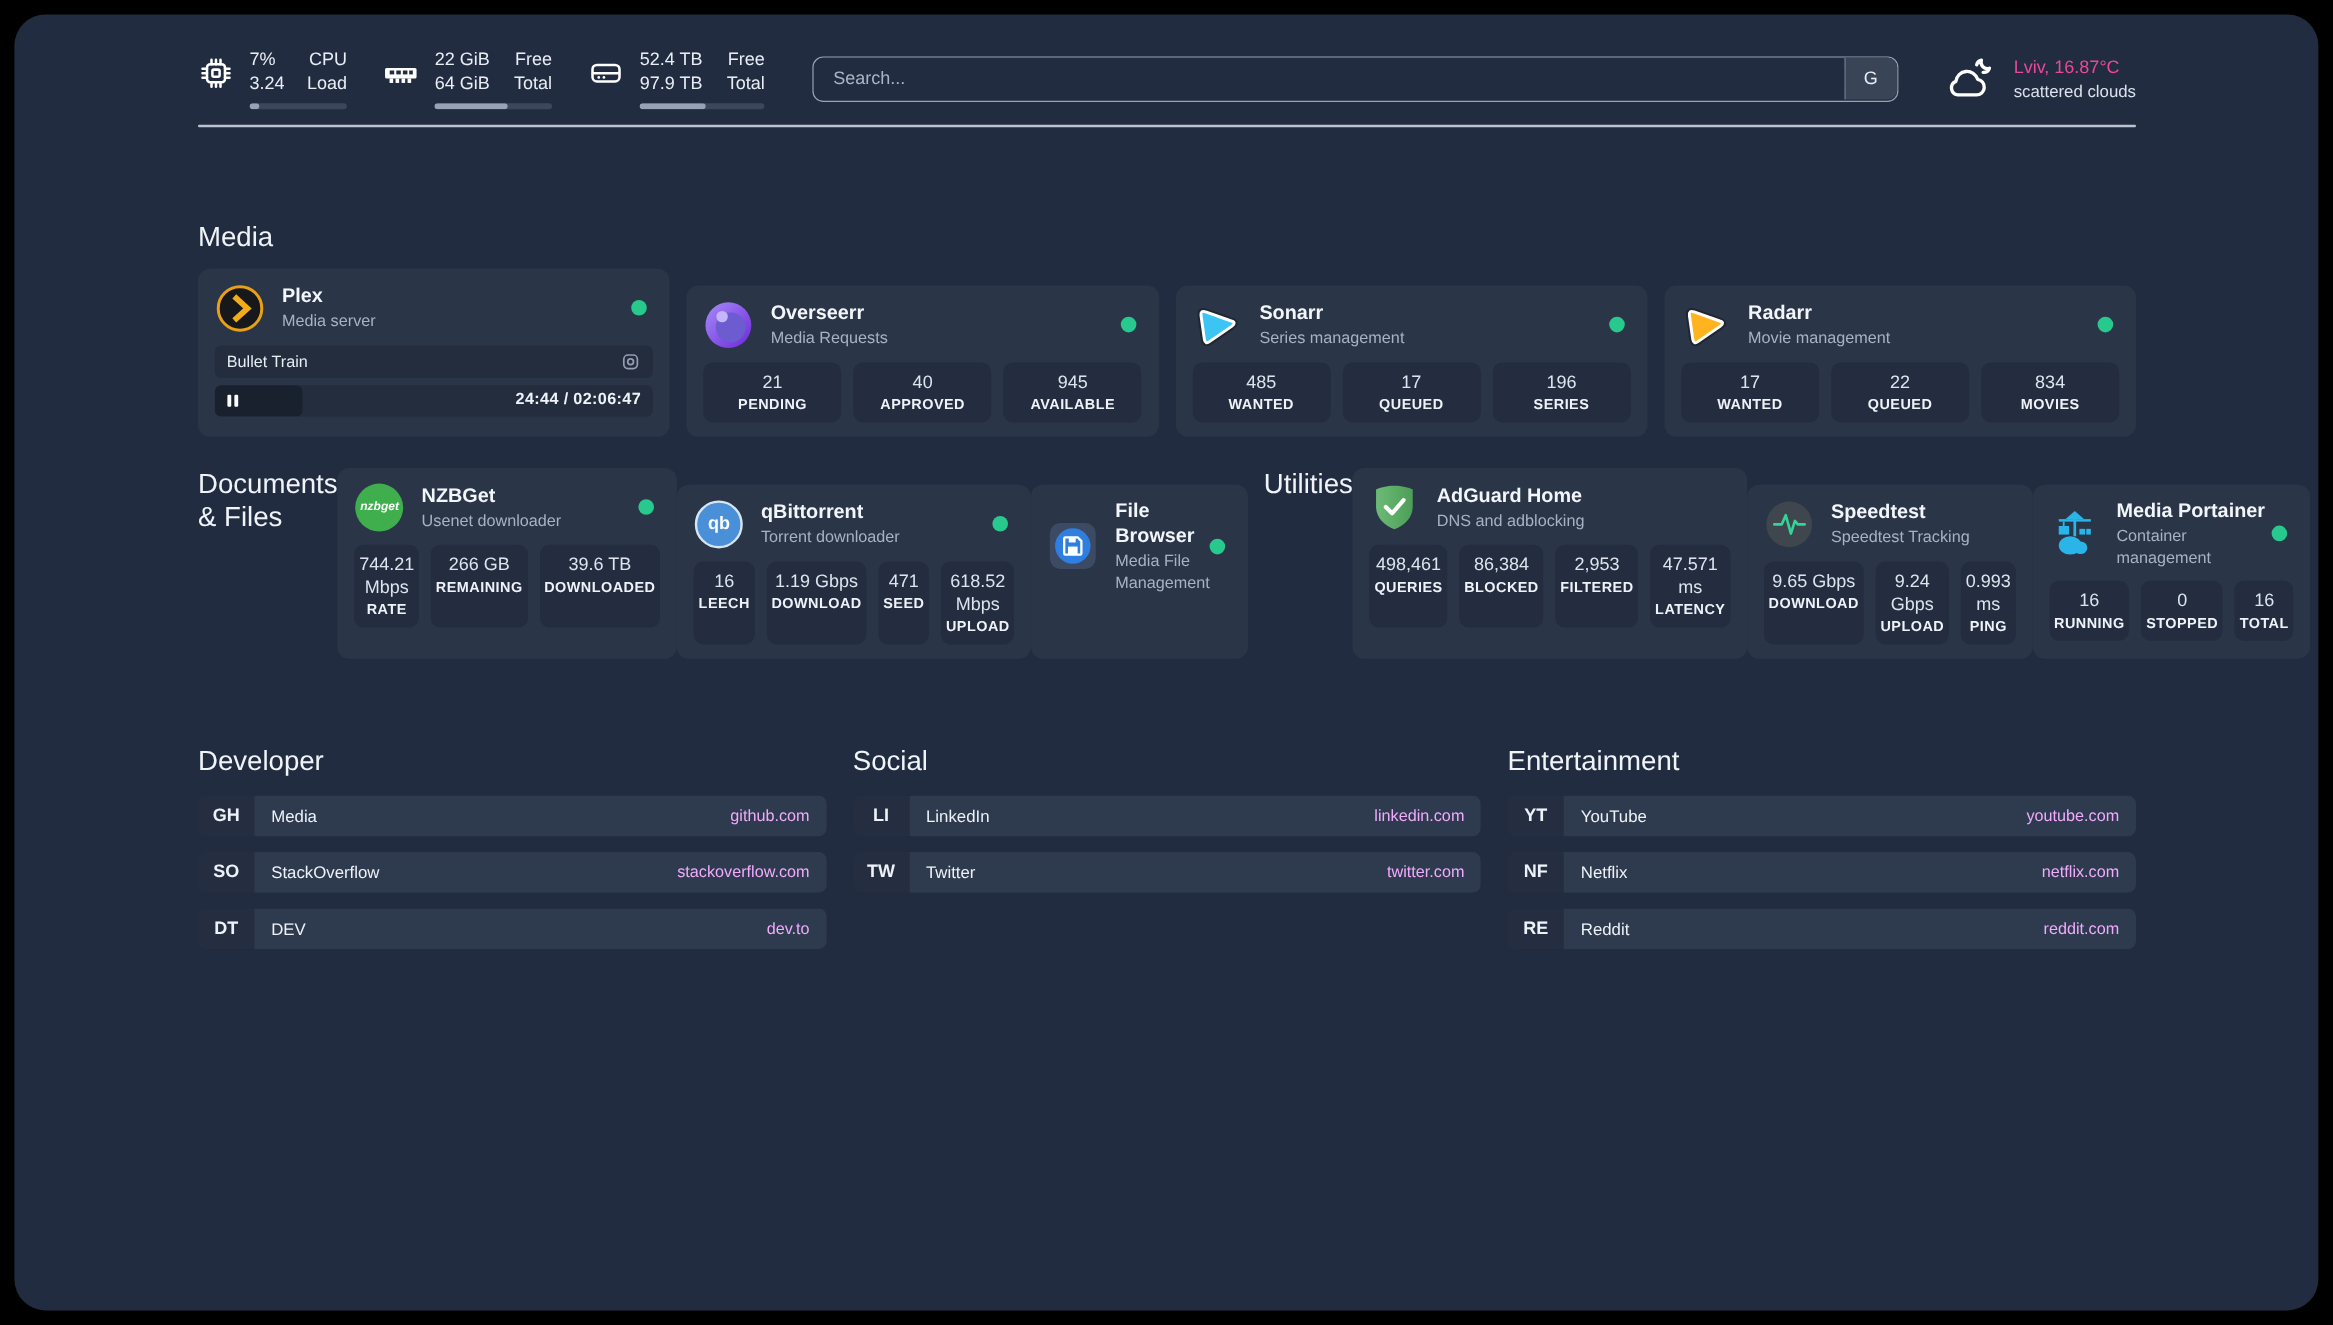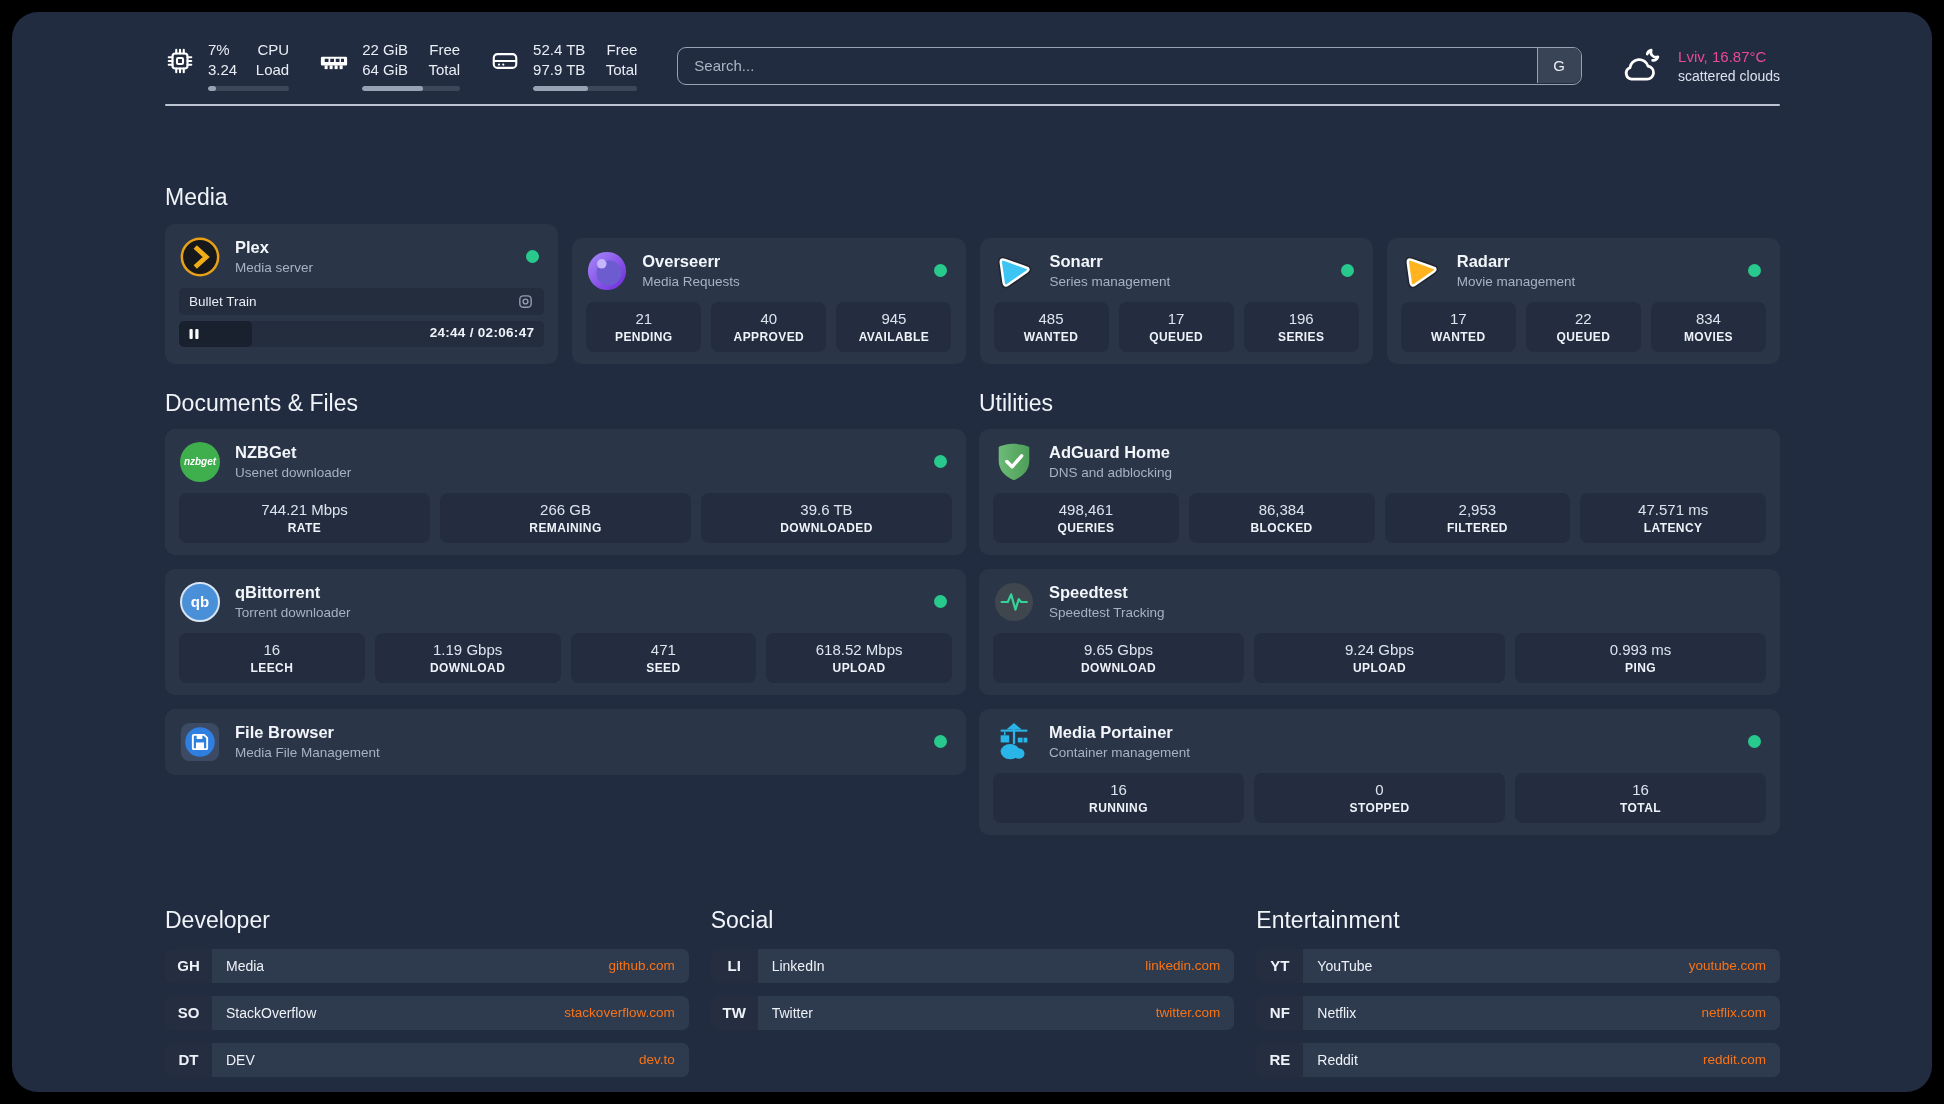--- a/index.html
+++ b/index.html
@@ -26,21 +26,21 @@
   .weather svg { width:44px; height:36px; margin-right:14px; }
   .weather-line1 { font-size:15px; color:#ec4899; line-height:21px; }
   .weather-line2 { font-size:14px; color:#dbe2ec; line-height:19px; }
   .divider { margin-top:13px; height:1.5px; background:#c9d1dc; opacity:.92; border-radius:1px; }
 
   
   .section-title { color:#f0f4f9; font-size:23px; font-weight:500; }
   .media-title { margin-top:78px; }
   .media-grid { display:grid; grid-template-columns:repeat(4,1fr); gap:14px; margin-top:13px; }
   .mid-grid { display:grid; grid-template-columns:1fr 1fr; column-gap:13px; margin-top:26px; align-items:start; }
-  .col-stack { display:flex; flex-direction:column; }
+  .col-stack { display:flex; }
   .col-stack .section-title { margin-bottom:12px; }
   .card { background:#2b3548; border-radius:10px; padding:12px 14px; cursor:pointer; }
   .card + .card { margin-top:14px; }
   .card-head { display:flex; align-items:center; }
   .svc-icon { width:42px; height:42px; flex:0 0 auto; display:flex; align-items:center; justify-content:center; }
   .svc-icon svg { width:42px; height:42px; }
   .svc-meta { margin-left:14px; display:flex; flex-direction:column; }
   .svc-name { color:#f2f6fa; font-size:16.5px; font-weight:600; line-height:21px; }
   .svc-desc { color:#a7b2c3; font-size:13.5px; line-height:18px; margin-top:1px; }
   .status-dot { margin-left:auto; margin-right:5px; width:13px; height:13px; border-radius:50%; background:#28c98c; flex:0 0 auto; }
@@ -59,21 +59,21 @@
   .np-pause { position:absolute; left:9px; top:7px; width:12px; height:12px; }
   .np-time { position:absolute; right:10px; top:4px; color:#eef3f9; font-size:13.5px; font-weight:600; letter-spacing:.3px; }
 
   
   .bm-grid { display:grid; grid-template-columns:repeat(3,1fr); column-gap:22px; margin-top:72px; align-items:start; }
   .bm-col .section-title { margin-bottom:15px; }
   .bm-row { display:flex; height:34px; border-radius:7px; overflow:hidden; margin-bottom:13px; cursor:pointer; }
   .bm-abbr { width:47px; background:#242e40; color:#eef2f8; font-size:15px; font-weight:700; display:flex; align-items:center; justify-content:center; flex:0 0 auto; }
   .bm-main { flex:1; background:#2e3a4d; display:flex; align-items:center; justify-content:space-between; padding:0 14px; }
   .bm-name { color:#eef2f8; font-size:14px; }
-  .bm-url { color:#f97316; font-size:13.5px; }
+  .bm-url { color:#f0abfc; font-size:13.5px; }
 
   
   .circle-badge { width:40px; height:40px; border-radius:50%; display:flex; align-items:center; justify-content:center; }
   .nzb-badge { background:#3fae4c; color:#fff; font-size:10px; font-weight:700; font-style:italic; }
   .qb-badge { background:#4a90d9; border:2px solid #d6e4f3; color:#fff; font-size:15px; font-weight:700; }
 </style>
 </head>
 <body>
 
 <div class="screen">

